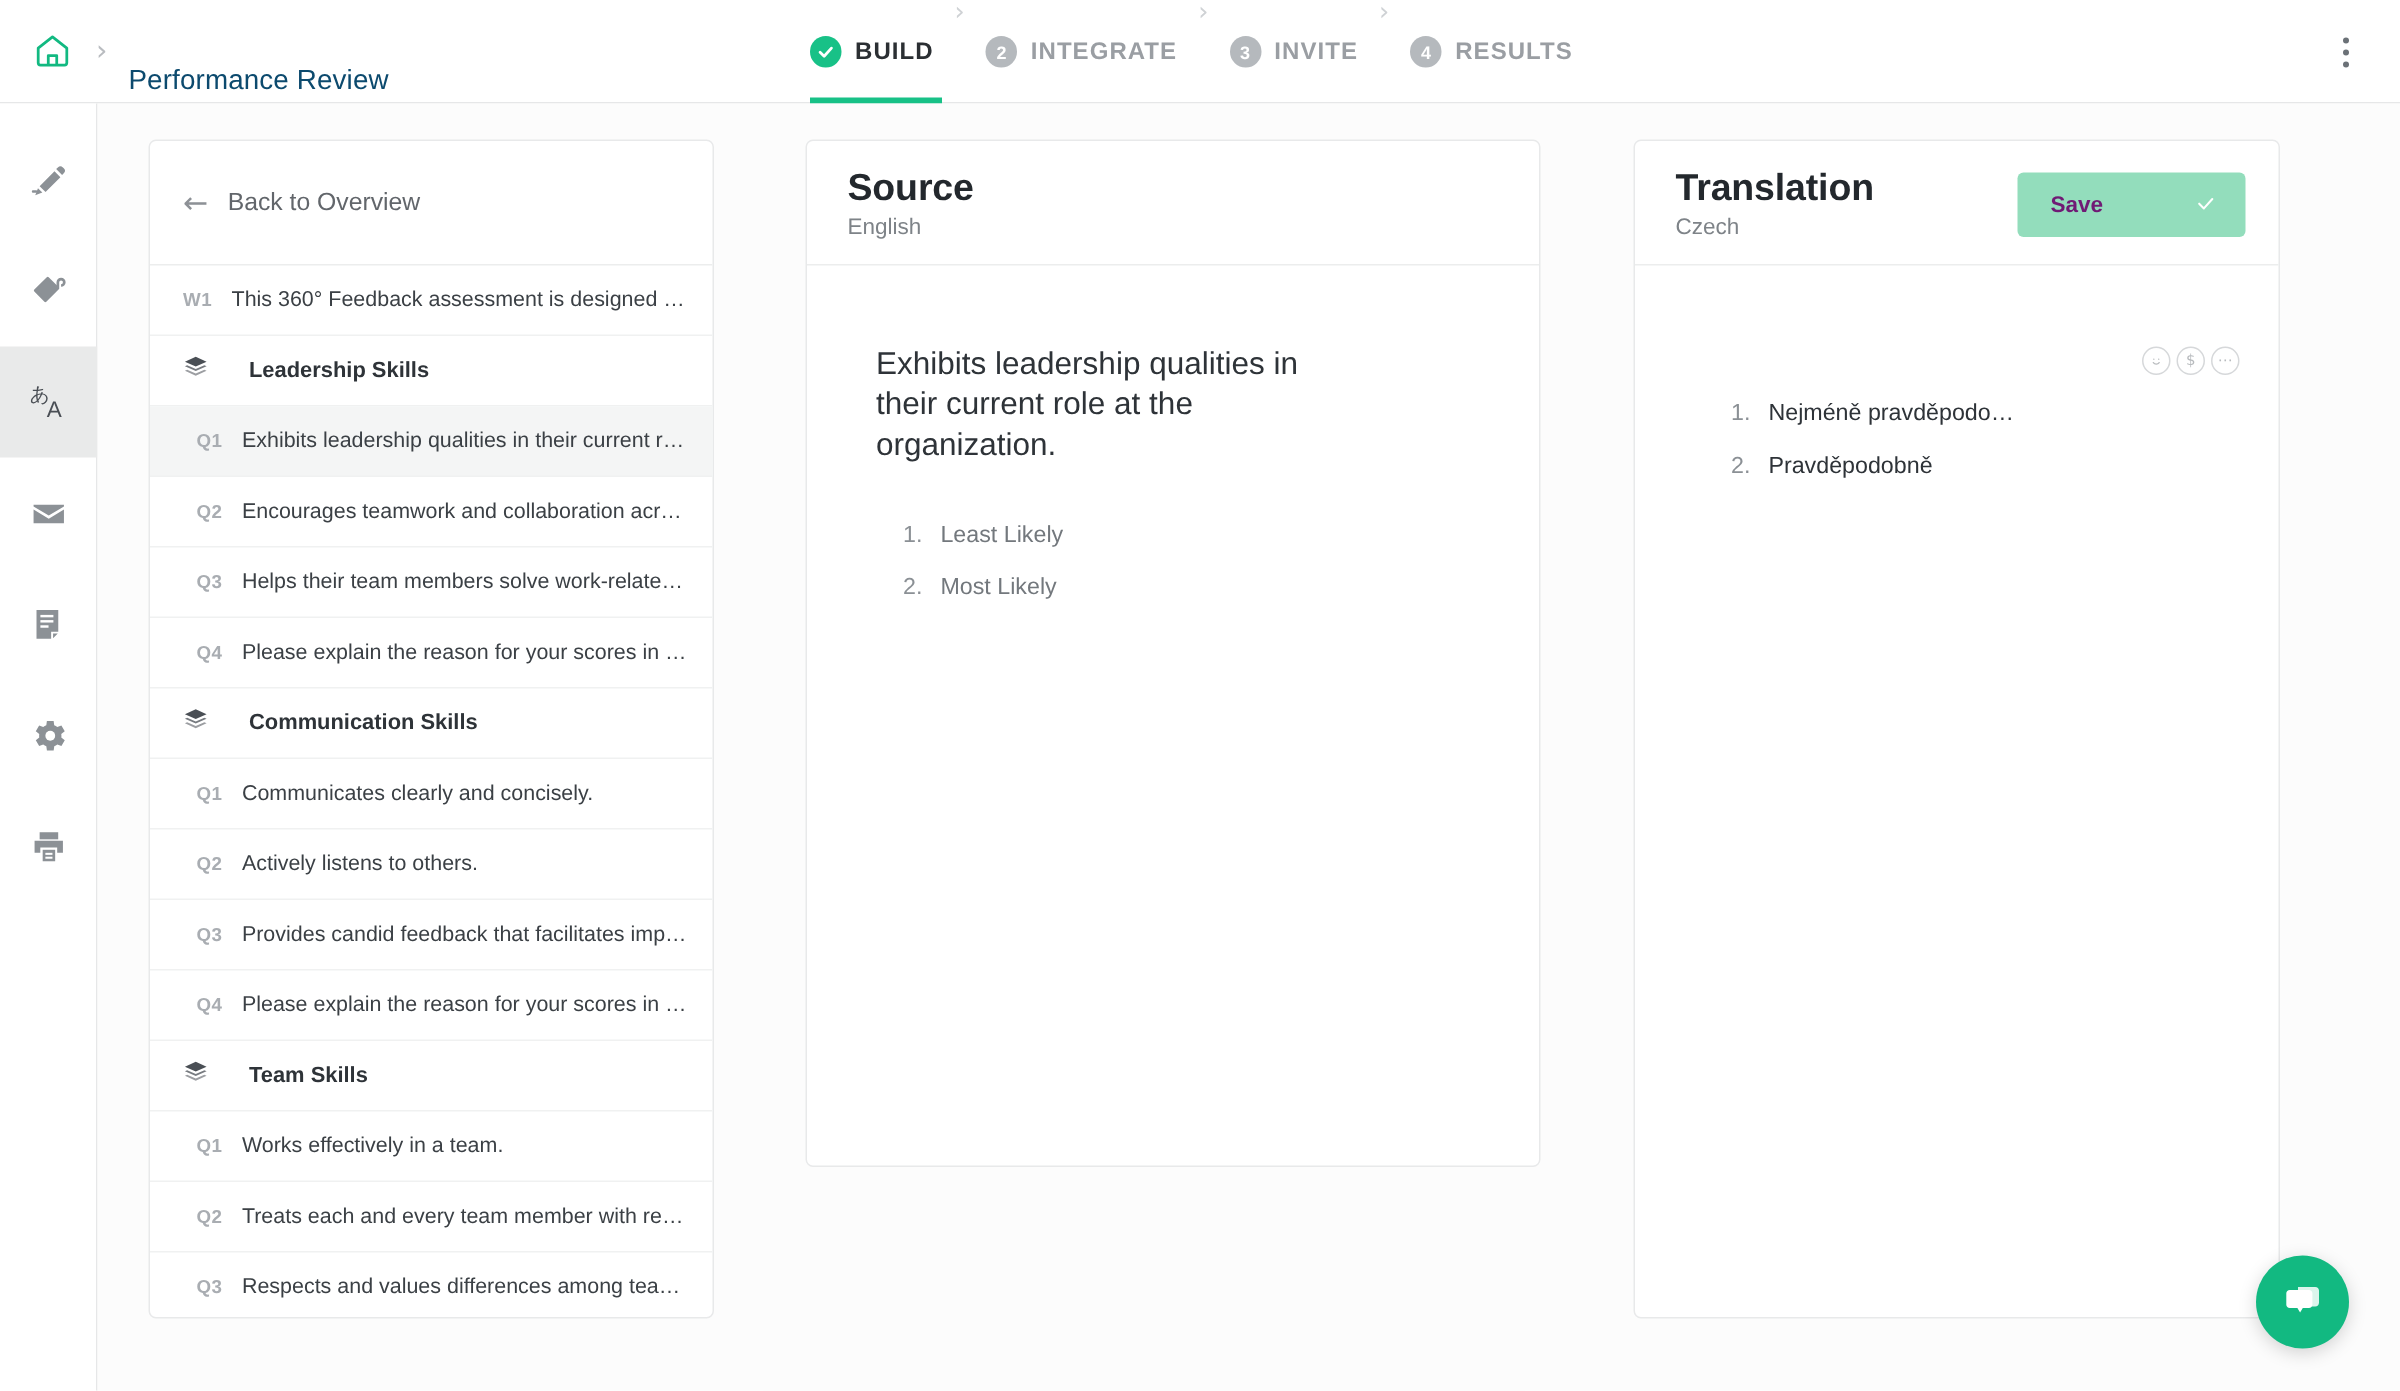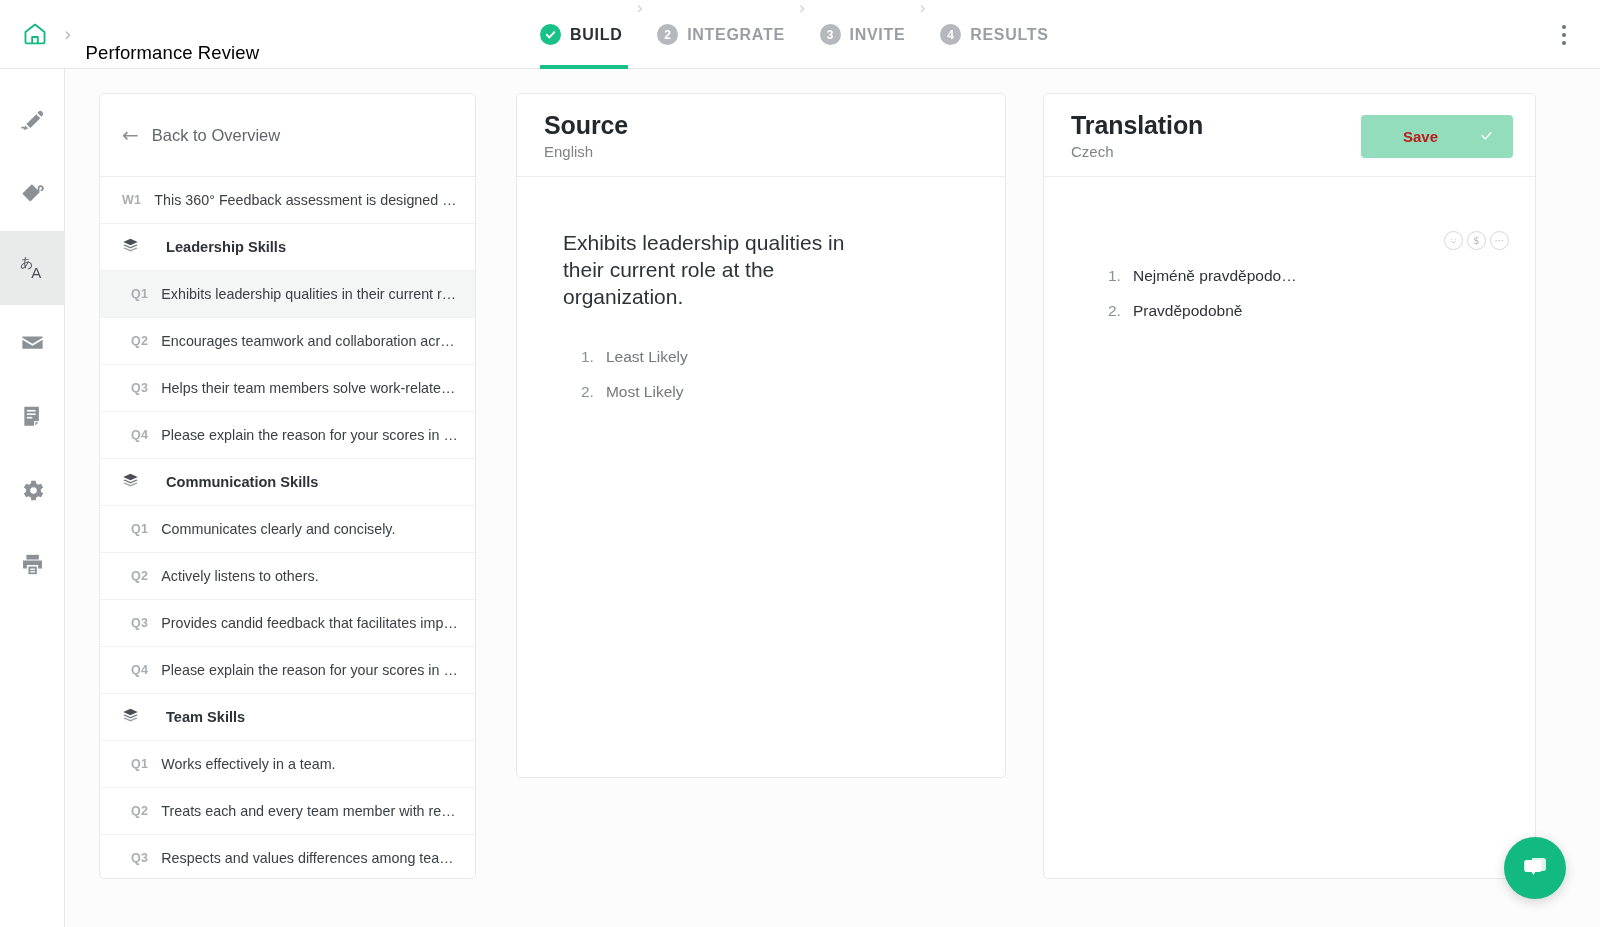--- a/index.html
+++ b/index.html
@@ -21,21 +21,21 @@
   }
   .brand-home {
     margin-left: 18px; width: 34px; height: 34px;
     display: flex; align-items: center; justify-content: center;
     cursor: pointer;
   }
   .crumb-sep {
     margin: 0 14px 0 12px; color: #b9bcc0; font-size: 19px; line-height: 1;
     font-family: "DejaVu Sans", sans-serif;
   }
-  .crumb-title { font-size: 18.5px; color: #000000; letter-spacing: .1px; margin-top: 37px; }
+  .crumb-title { font-size: 18.5px; color: #0c4a6e; letter-spacing: .1px; margin-top: 37px; }
 
   .stepper {
     position: absolute; left: 540px; top: 0;
     height: 69px; display: flex; align-items: flex-start; gap: 0;
   }
   .step { display: flex; align-items: center; gap: 9px; height: 69px; cursor: pointer; position: relative; }
   .step .badge {
     width: 21px; height: 21px; border-radius: 50%;
     display: flex; align-items: center; justify-content: center;
     font-size: 12px; font-weight: bold; color: #ffffff;
@@ -79,22 +79,22 @@
   .workspace {
     position: absolute; top: 69px; left: 65px;
     width: 1535px; height: 858px; background: #fcfcfc;
   }
 
   .panel {
     position: absolute; background: #ffffff;
     border: 1px solid #e8e9ea; border-radius: 5px;
   }
   #list-panel   { left: 34px;  top: 24px; width: 377px; height: 786px; overflow: hidden; }
-  #source-panel { left: 451px; top: 24px; width: 490px; height: 685px; }
-  #trans-panel  { left: 978px; top: 24px; width: 493px; height: 786px; }
+  #source-panel { left: 472px; top: 24px; width: 490px; height: 685px; }
+  #trans-panel  { left: 1024px; top: 24px; width: 431px; height: 786px; }
 
   
   .back-row {
     height: 83px; display: flex; align-items: center; gap: 13px;
     padding-left: 22px; border-bottom: 1px solid #eceded; cursor: pointer;
   }
   .back-row .arrow { font-size: 20px; color: #8d9196; line-height: 1; font-family: "DejaVu Sans", sans-serif; }
   .back-row .txt { font-size: 16.5px; color: #62666b; }
 
   .row {
@@ -127,21 +127,21 @@
   .p-title { font-size: 25px; font-weight: bold; color: #23282d; letter-spacing: -.1px; }
   .p-lang  { font-size: 15px; color: #7e8388; margin-top: 3px; }
 
   .save-btn {
     position: absolute; right: 22px; top: 21px;
     width: 152px; height: 43px; border-radius: 4px;
     background: #93ddbc; border: none; cursor: pointer;
     display: flex; align-items: center; justify-content: space-between;
     padding: 0 19px 0 22px;
   }
-  .save-btn .s-label { font-size: 15px; font-weight: bold; color: #b91c1c; margin-left: 20px; }
+  .save-btn .s-label { font-size: 15px; font-weight: bold; color: #701a75; }
   .save-btn .s-check { color: #ffffff; font-size: 16px; line-height: 1; font-family: "DejaVu Sans", sans-serif; }
 
   .p-body { padding: 52px 40px 0 46px; position: relative; }
   .q-text { font-size: 21px; line-height: 1.29; color: #2e3338; max-width: 300px; }
   .q-text.wide { max-width: 330px; }
   .opts { list-style: none; margin-top: 30px; padding: 0; }
   .opts li {
     display: flex; gap: 12px; font-size: 15.5px;
     color: #73787d; padding: 8px 0 9px 18px;
   }

